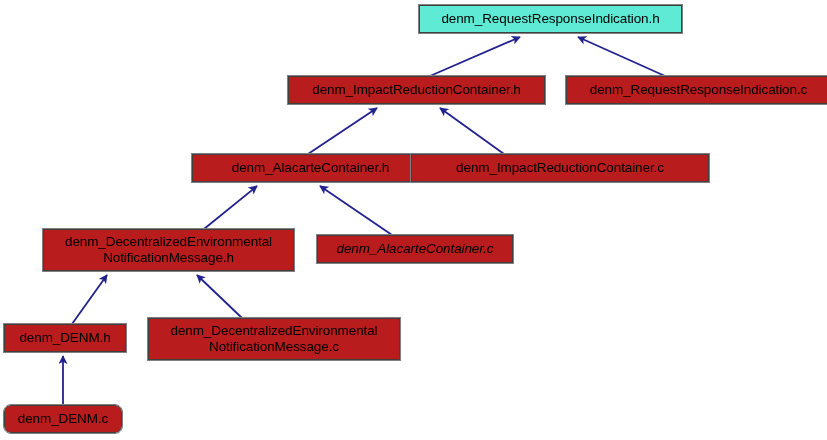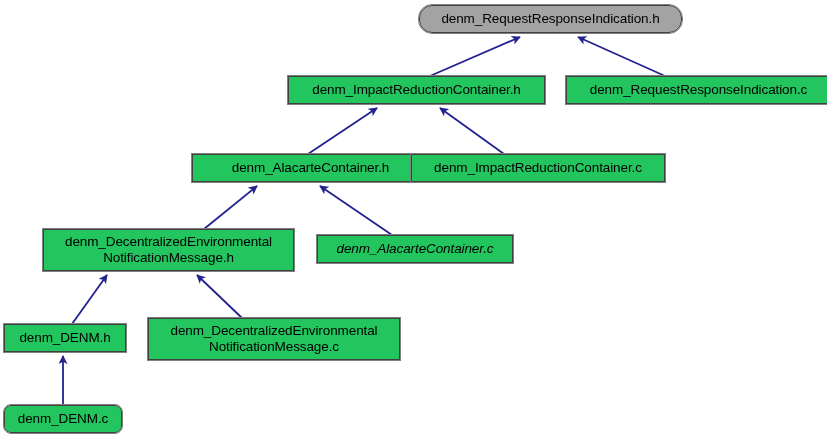--- a/index.html
+++ b/index.html
@@ -21,35 +21,34 @@
     top: 0;
     width: 827px;
     height: 440px;
     pointer-events: none;
   }
   .node {
     position: absolute;
     box-sizing: border-box;
     border: 1px solid #404040;
     outline: 1px solid #808080;
-    background: #22c55e;
+    background: #b91c1c;
     color: #000000;
     font-size: 13.5px;
     line-height: 16px;
     display: flex;
     align-items: center;
     justify-content: center;
     text-align: center;
     white-space: pre-line;
     letter-spacing: -0.1px;
     z-index: 2;
   }
   .node.current {
-    background: #a3a3a3;
-    border-radius: 13px;
+    background: #5eead4;
   }
 </style>
 </head>
 <body>
 
 <div id="graph">
   <svg id="edges" viewBox="0 0 827 440" width="827" height="440" xmlns="http://www.w3.org/2000/svg">
       <defs>
         <marker id="arrow" viewBox="0 0 10 10" refX="9" refY="5" markerWidth="5" markerHeight="5" orient="auto-start-reverse">
           <path d="M 0 0 L 10 5 L 0 10 L 2.5 5 z" fill="#22228f"></path>
@@ -62,21 +61,21 @@
       <line x1="204" y1="229" x2="257" y2="186" stroke="#22228f" stroke-width="1.8" marker-end="url(#arrow)"></line>
       <line x1="392" y1="235" x2="320" y2="186" stroke="#22228f" stroke-width="1.8" marker-end="url(#arrow)"></line>
       <line x1="72" y1="324" x2="107" y2="275" stroke="#22228f" stroke-width="1.8" marker-end="url(#arrow)"></line>
       <line x1="242" y1="318" x2="197" y2="275" stroke="#22228f" stroke-width="1.8" marker-end="url(#arrow)"></line>
       <line x1="63" y1="405" x2="63" y2="356" stroke="#22228f" stroke-width="1.8" marker-end="url(#arrow)"></line>
     </svg>
 <div class="node current" style="left: 419px; top: 5px; width: 263px; height: 28px;">denm_RequestResponseIndication.h</div>
     <div class="node" style="left: 288px; top: 76px; width: 257px; height: 28px;">denm_ImpactReductionContainer.h</div>
     <div class="node" style="left: 566px; top: 76px; width: 265px; height: 28px;">denm_RequestResponseIndication.c</div>
     <div class="node" style="left: 192px; top: 154px; width: 237px; height: 28px; text-align: center;">denm_AlacarteContainer.h</div>
-    <div class="node" style="left: 411px; top: 154px; width: 254px; height: 28px;">denm_ImpactReductionContainer.c</div>
+    <div class="node" style="left: 411px; top: 154px; width: 298px; height: 28px;">denm_ImpactReductionContainer.c</div>
     <div class="node" style="left: 43px; top: 229px; width: 251px; height: 42px;">denm_DecentralizedEnvironmental
 NotificationMessage.h</div>
     <div class="node" style="left: 317px; top: 235px; width: 196px; height: 28px; font-style: italic;">denm_AlacarteContainer.c</div>
     <div class="node" style="left: 4px; top: 324px; width: 122px; height: 28px;">denm_DENM.h</div>
     <div class="node" style="left: 148px; top: 318px; width: 252px; height: 42px;">denm_DecentralizedEnvironmental
 NotificationMessage.c</div>
     <div class="node" style="left: 4px; top: 405px; width: 118px; height: 28px; border-radius: 7px;">denm_DENM.c</div>
   </div>
 
 </body></html>

